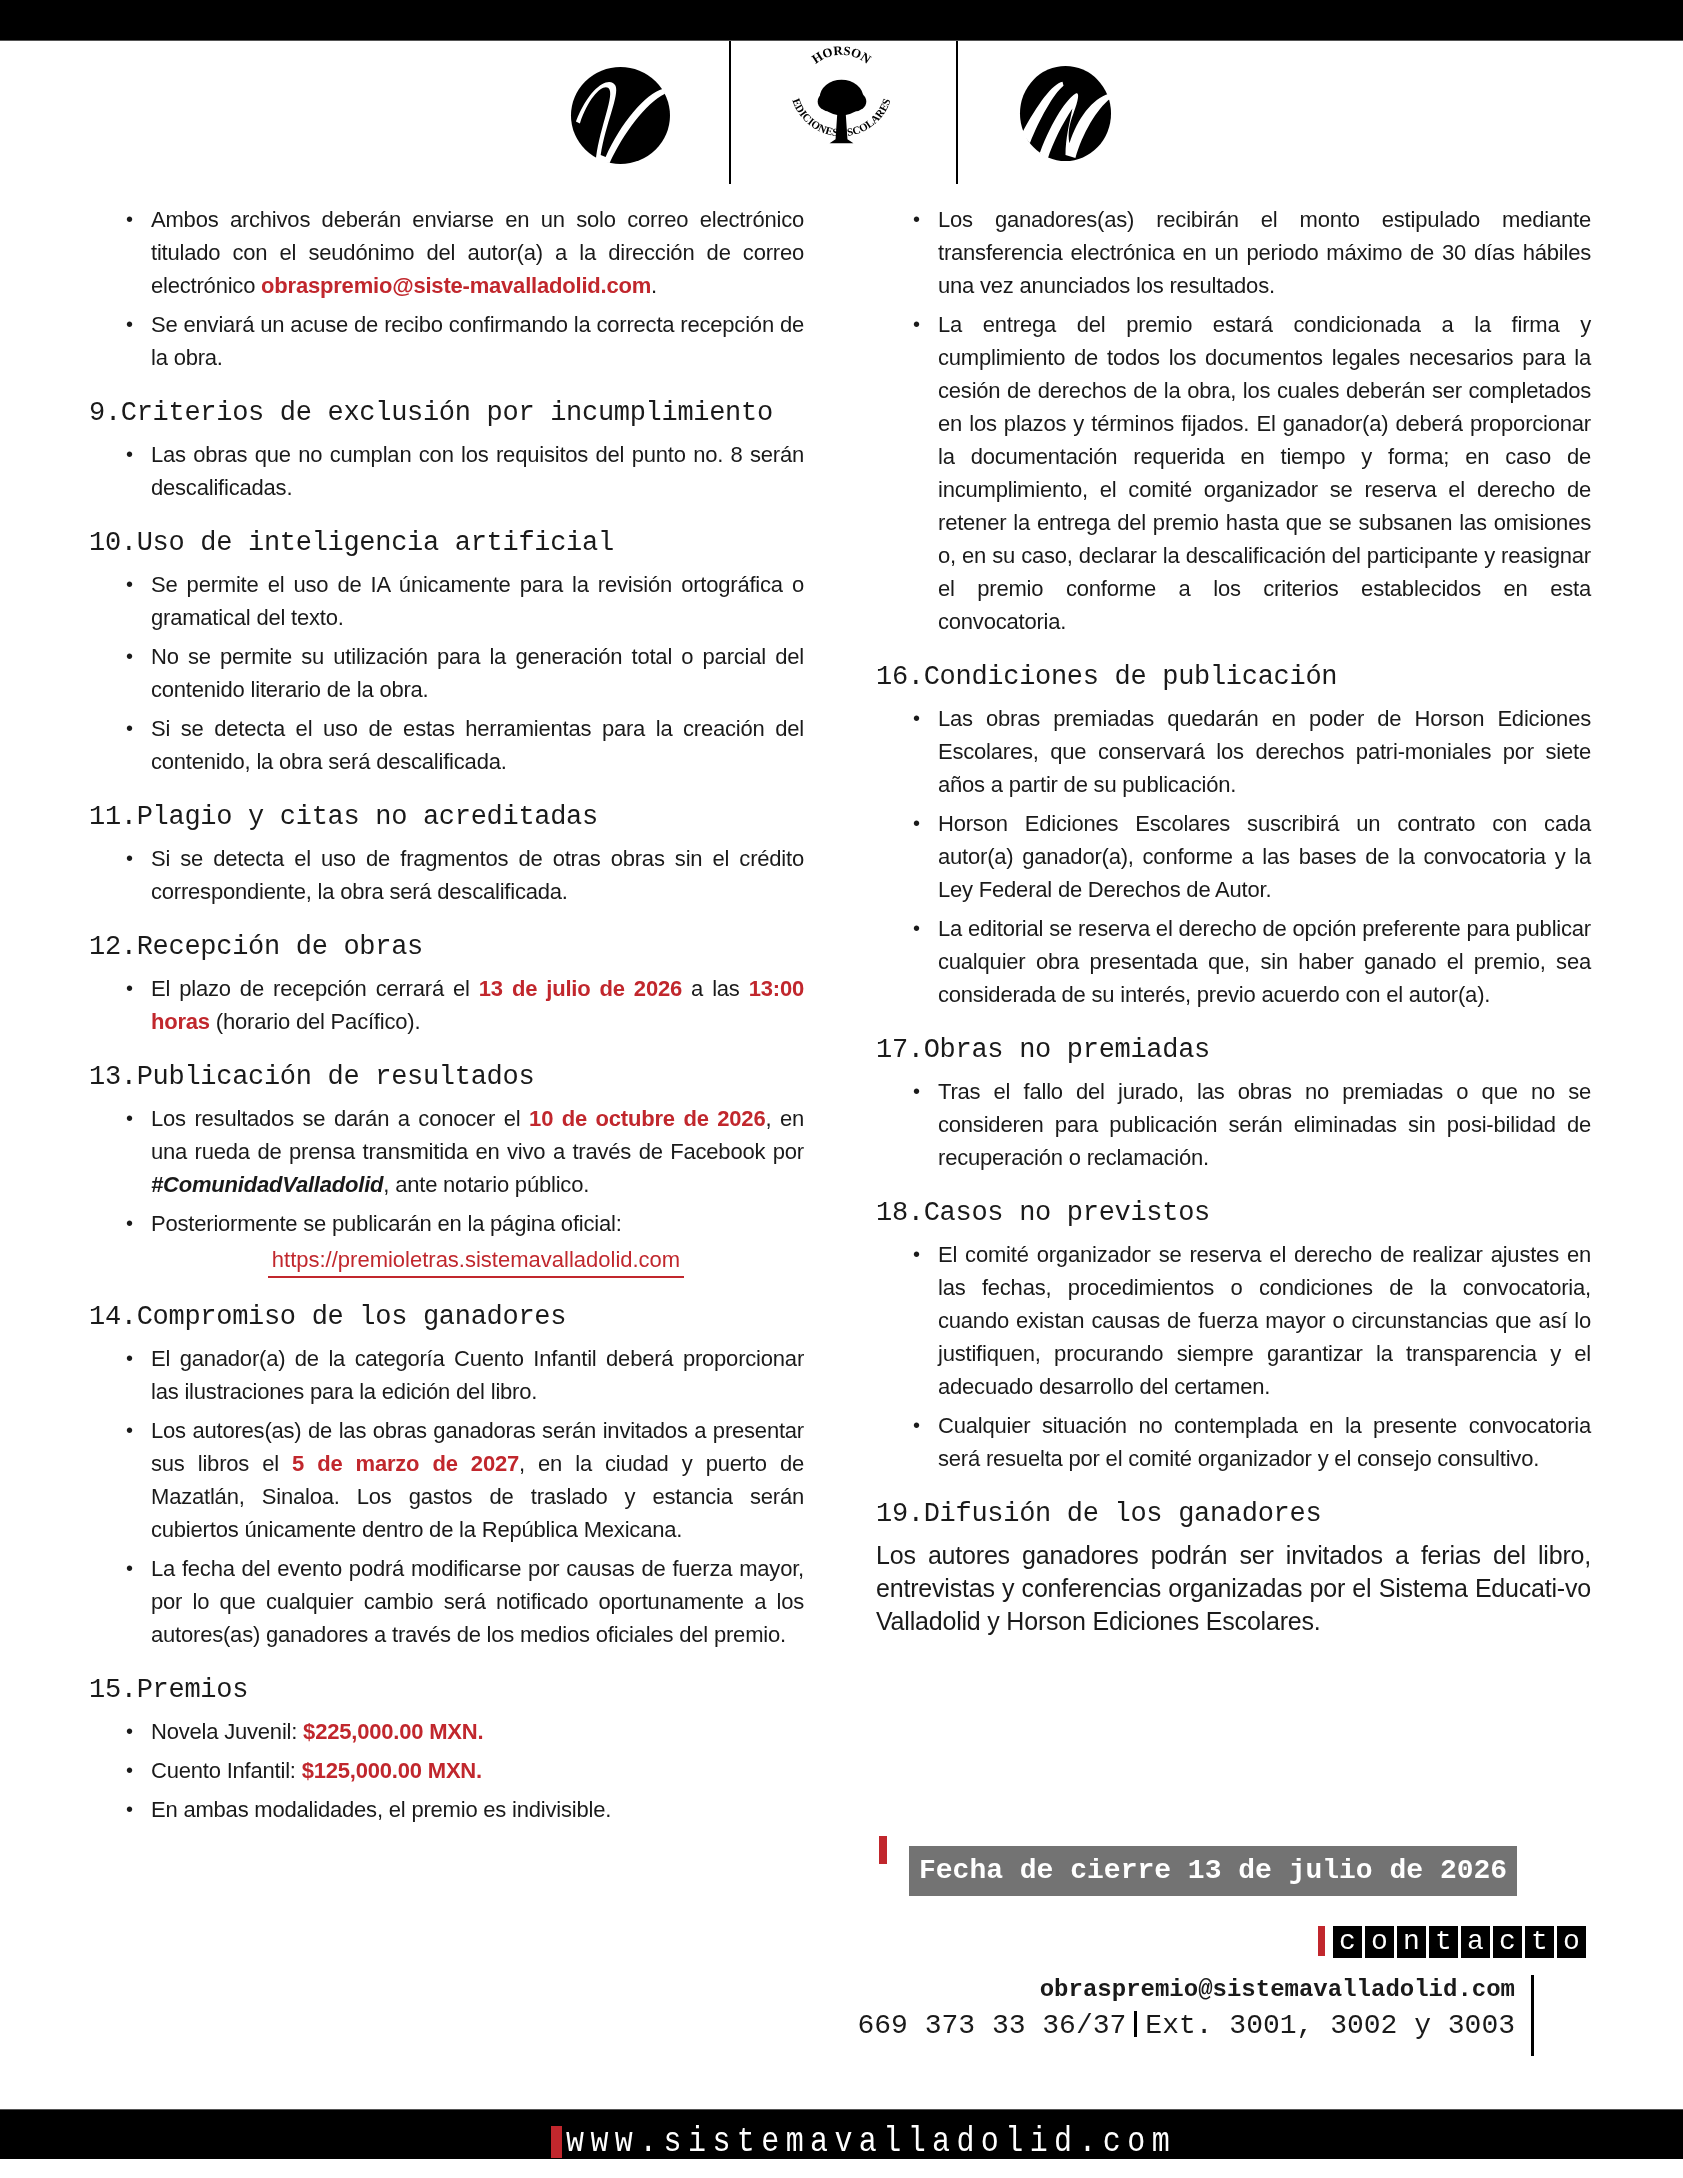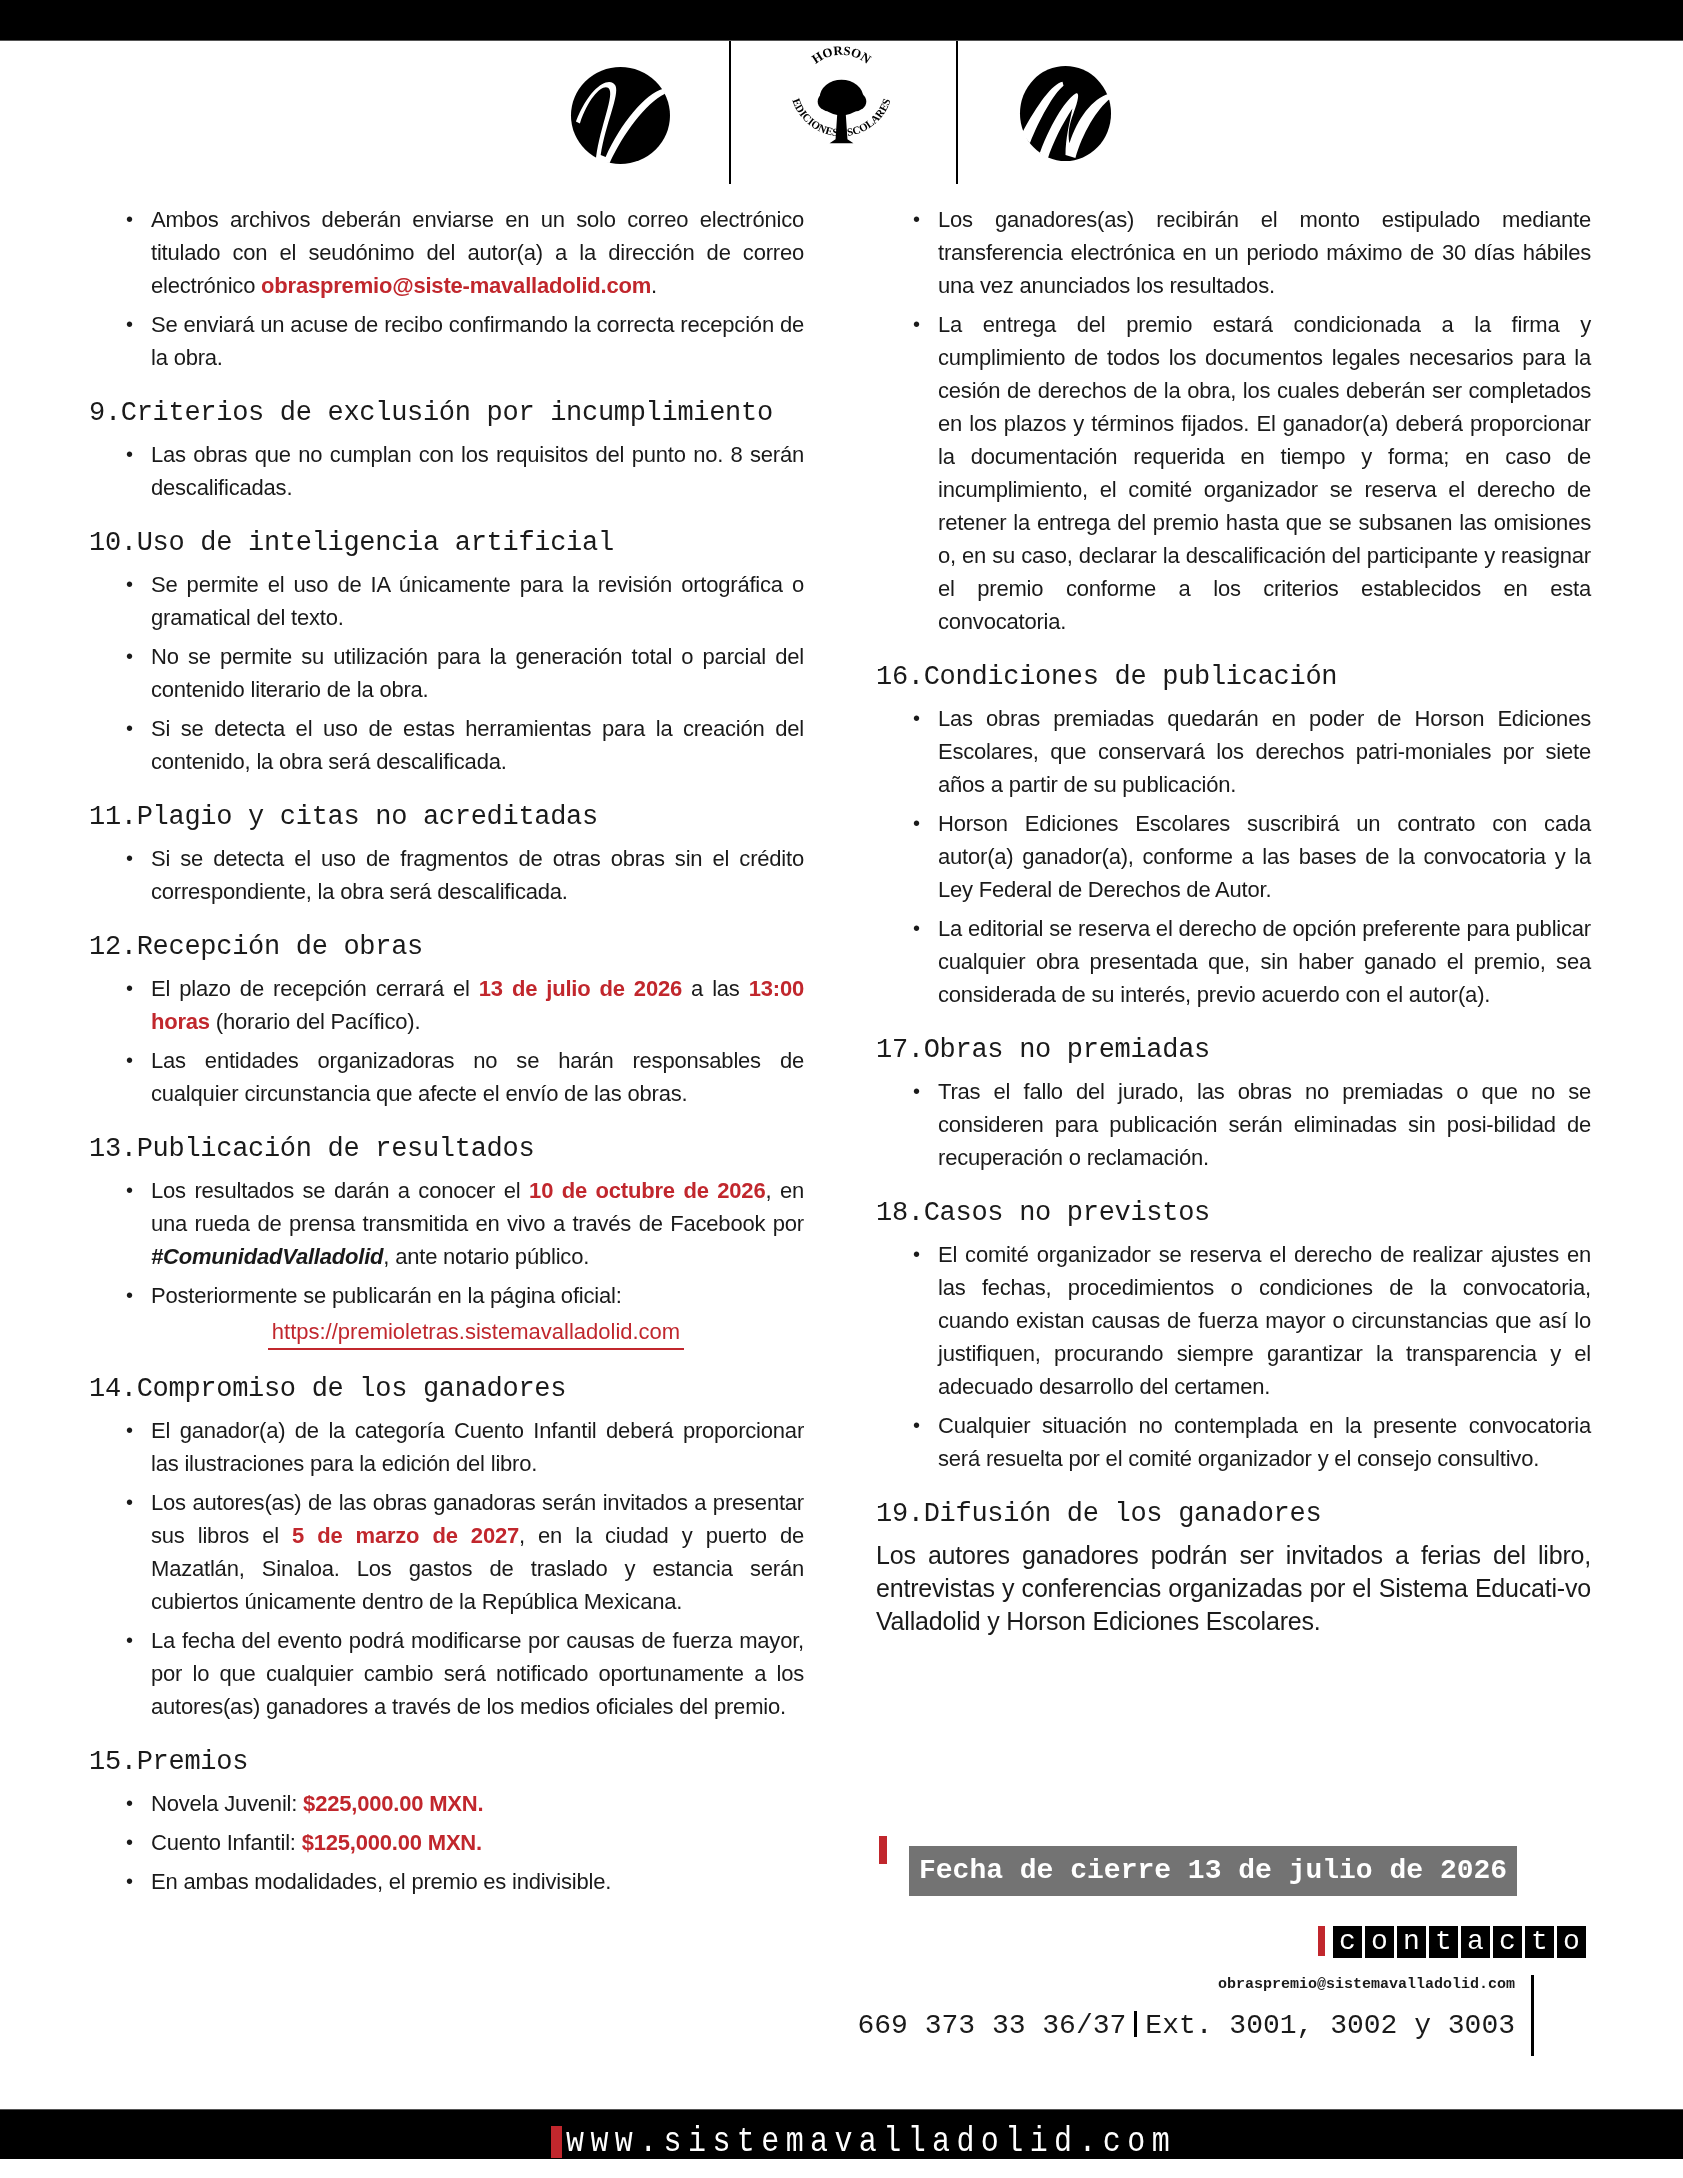--- a/index.html
+++ b/index.html
@@ -77,21 +77,21 @@
   .contact-head { position: absolute; right: 97px; top: 1926px; display: flex; align-items: flex-end; }
   .contact-head .red-mark { width: 7px; height: 30px; background: #c1272d; margin-right: 8px; align-self: flex-start; }
   .contact-head .letters { display: flex; gap: 3px; }
   .contact-head .letter {
     background: #000; color: #fff; font-family: "Liberation Mono", monospace; font-size: 28px;
     width: 29px; height: 32px; line-height: 32px; text-align: center;
   }
 
   .contact-email {
     position: absolute; right: 168px; top: 1976px;
-    font-family: "Liberation Mono", monospace; font-weight: bold; font-size: 15px; color: #1a1a1a;
+    font-family: "Liberation Mono", monospace; font-weight: bold; font-size: 24px; color: #1a1a1a;
   }
   .contact-phone {
     position: absolute; right: 168px; top: 2010px;
     font-family: "Liberation Mono", monospace; font-size: 28px; color: #1a1a1a; white-space: nowrap;
   }
   .contact-phone .sep { display: inline-block; width: 3px; height: 26px; background: #000; vertical-align: -4px; margin: 0 8px; }
   .contact-vline { position: absolute; left: 1531px; top: 1975px; width: 3px; height: 81px; background: #000; }
 
   .bottom-bar { position: absolute; left: 0; top: 2109px; width: 1683px; height: 50px; background: #000; border-top: 1px solid #555; }
   .bottom-bar .red-mark { position: absolute; left: 551px; top: 16px; width: 11px; height: 32px; background: #c1272d; }
@@ -154,21 +154,20 @@
     <div>
       <div class="section-title"><span class="num">11.</span><span class="ttl">Plagio y citas no acreditadas</span></div>
       <ul class="bullets">
         <li><span>Si se detecta el uso de fragmentos de otras obras sin el crédito correspondiente, la obra será descalificada.</span></li>
       </ul>
     </div>
     <div>
       <div class="section-title"><span class="num">12.</span><span class="ttl">Recepción de obras</span></div>
       <ul class="bullets">
         <li><span>El plazo de recepción cerrará el </span><span class="red">13 de julio de 2026</span><span> a las </span><span class="red">13:00 horas</span><span> (horario del Pacífico).</span></li>
-        <li><span>Las entidades organizadoras no se harán responsables de cualquier circunstancia que afecte el envío de las obras.</span></li>
       </ul>
     </div>
     <div>
       <div class="section-title"><span class="num">13.</span><span class="ttl">Publicación de resultados</span></div>
       <ul class="bullets">
         <li><span>Los resultados se darán a conocer el </span><span class="red">10 de octubre de 2026</span><span>, en una rueda de prensa transmitida en vivo a través de Facebook por </span><span class="bi">#ComunidadValladolid</span><span>, ante notario público.</span></li>
         <li><span>Posteriormente se publicarán en la página oficial:</span></li>
       </ul>
       <div class="url-line"><span class="url-link">https://premioletras.sistemavalladolid.com</span></div>
     </div>

